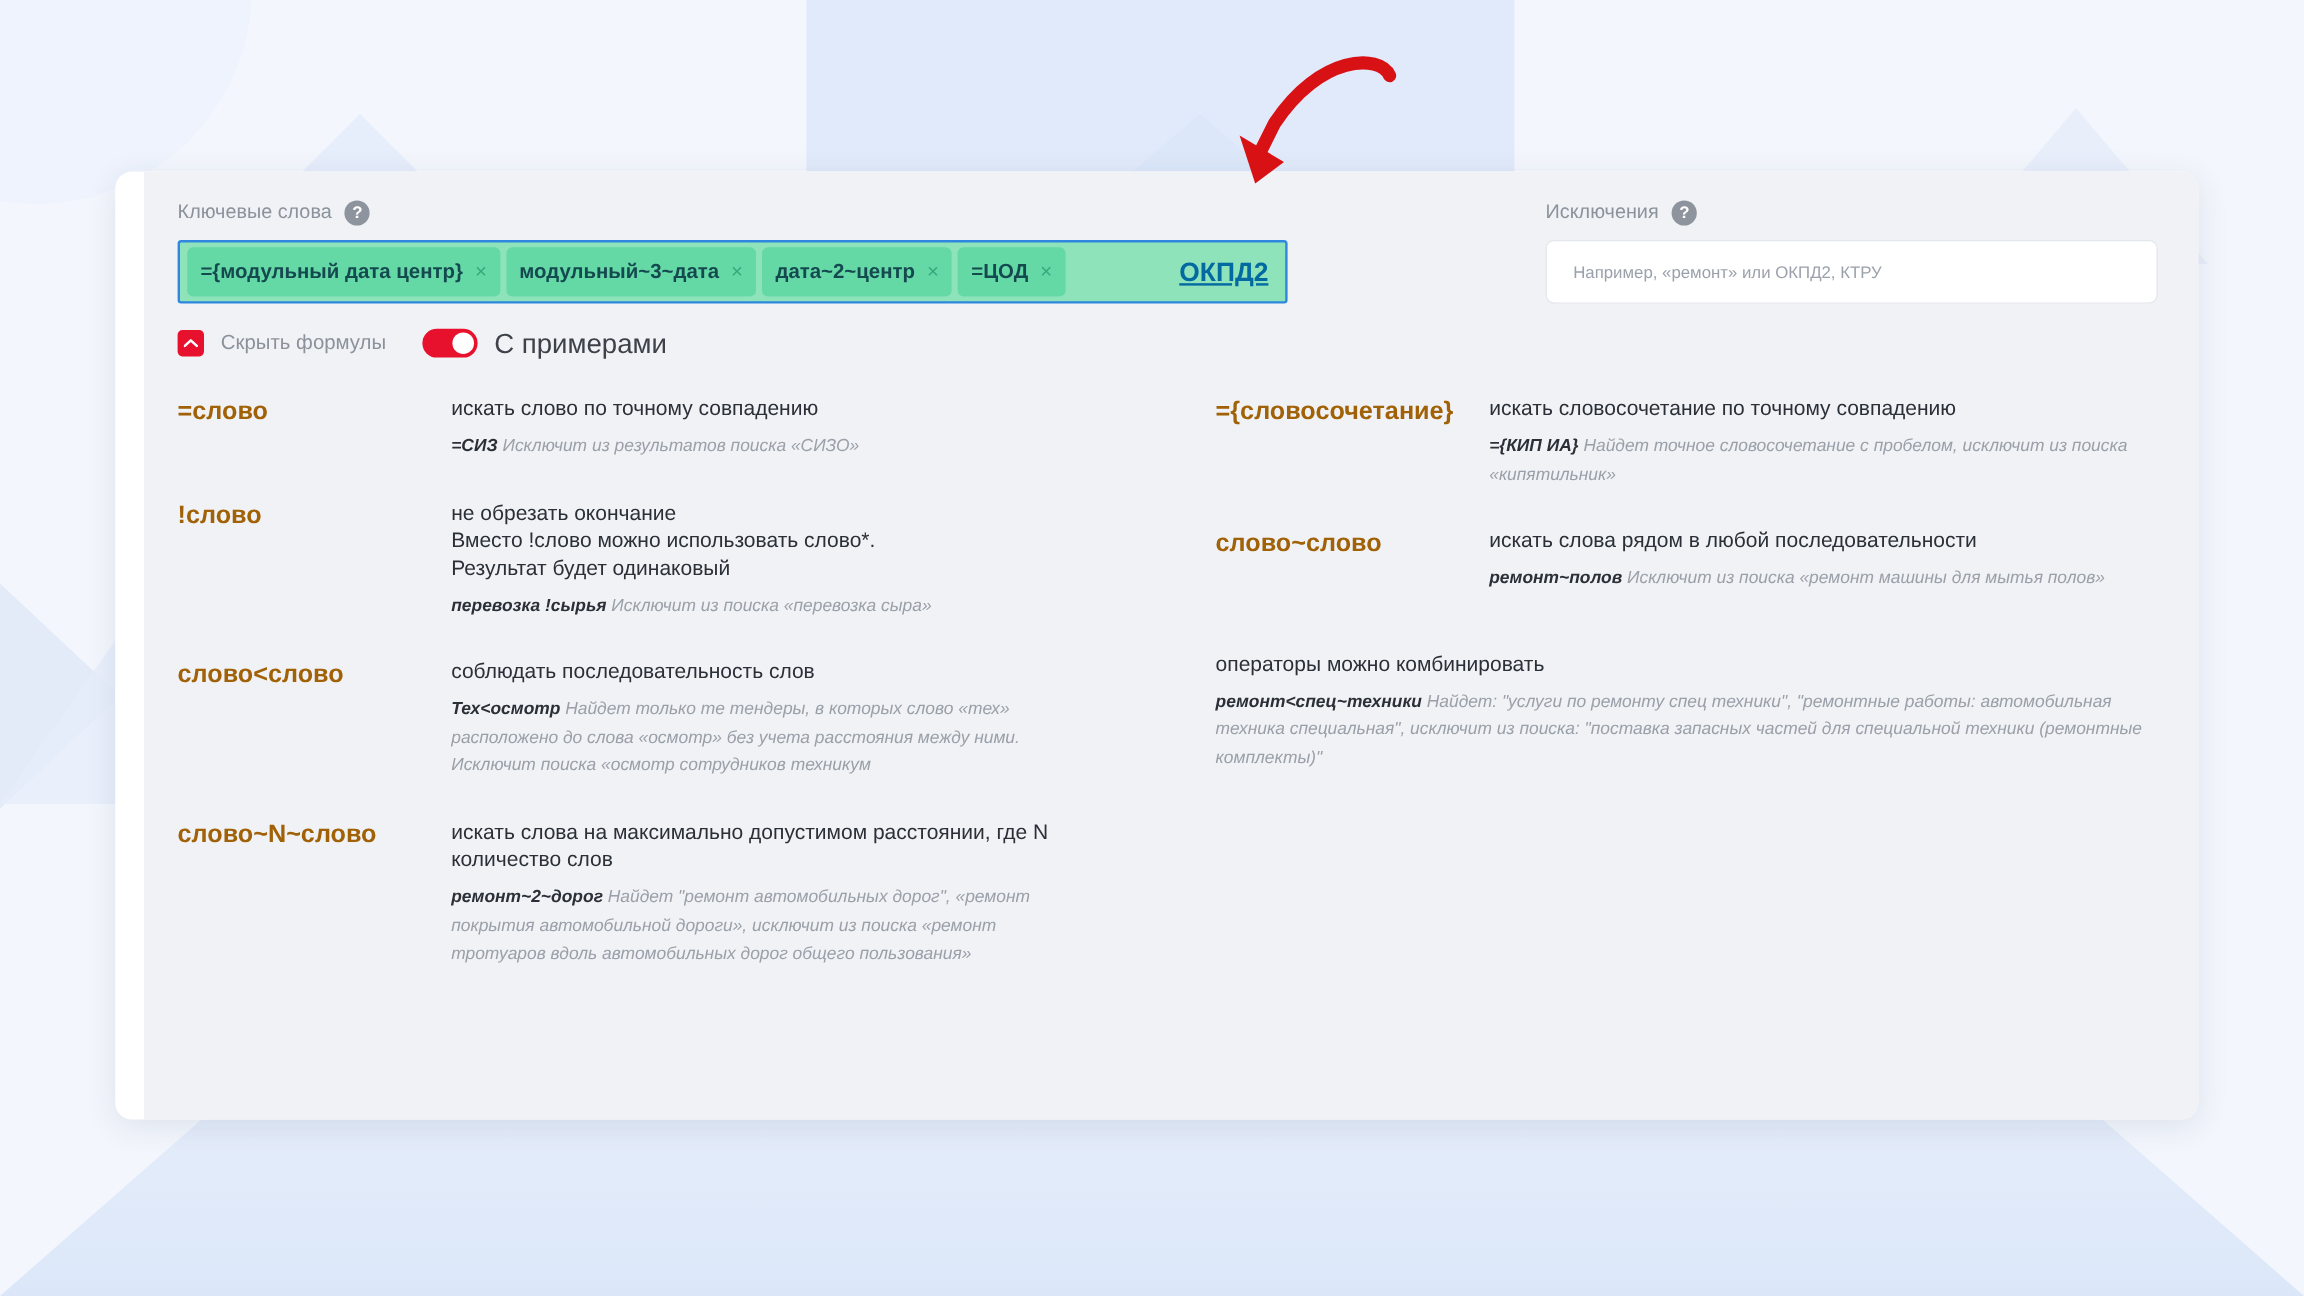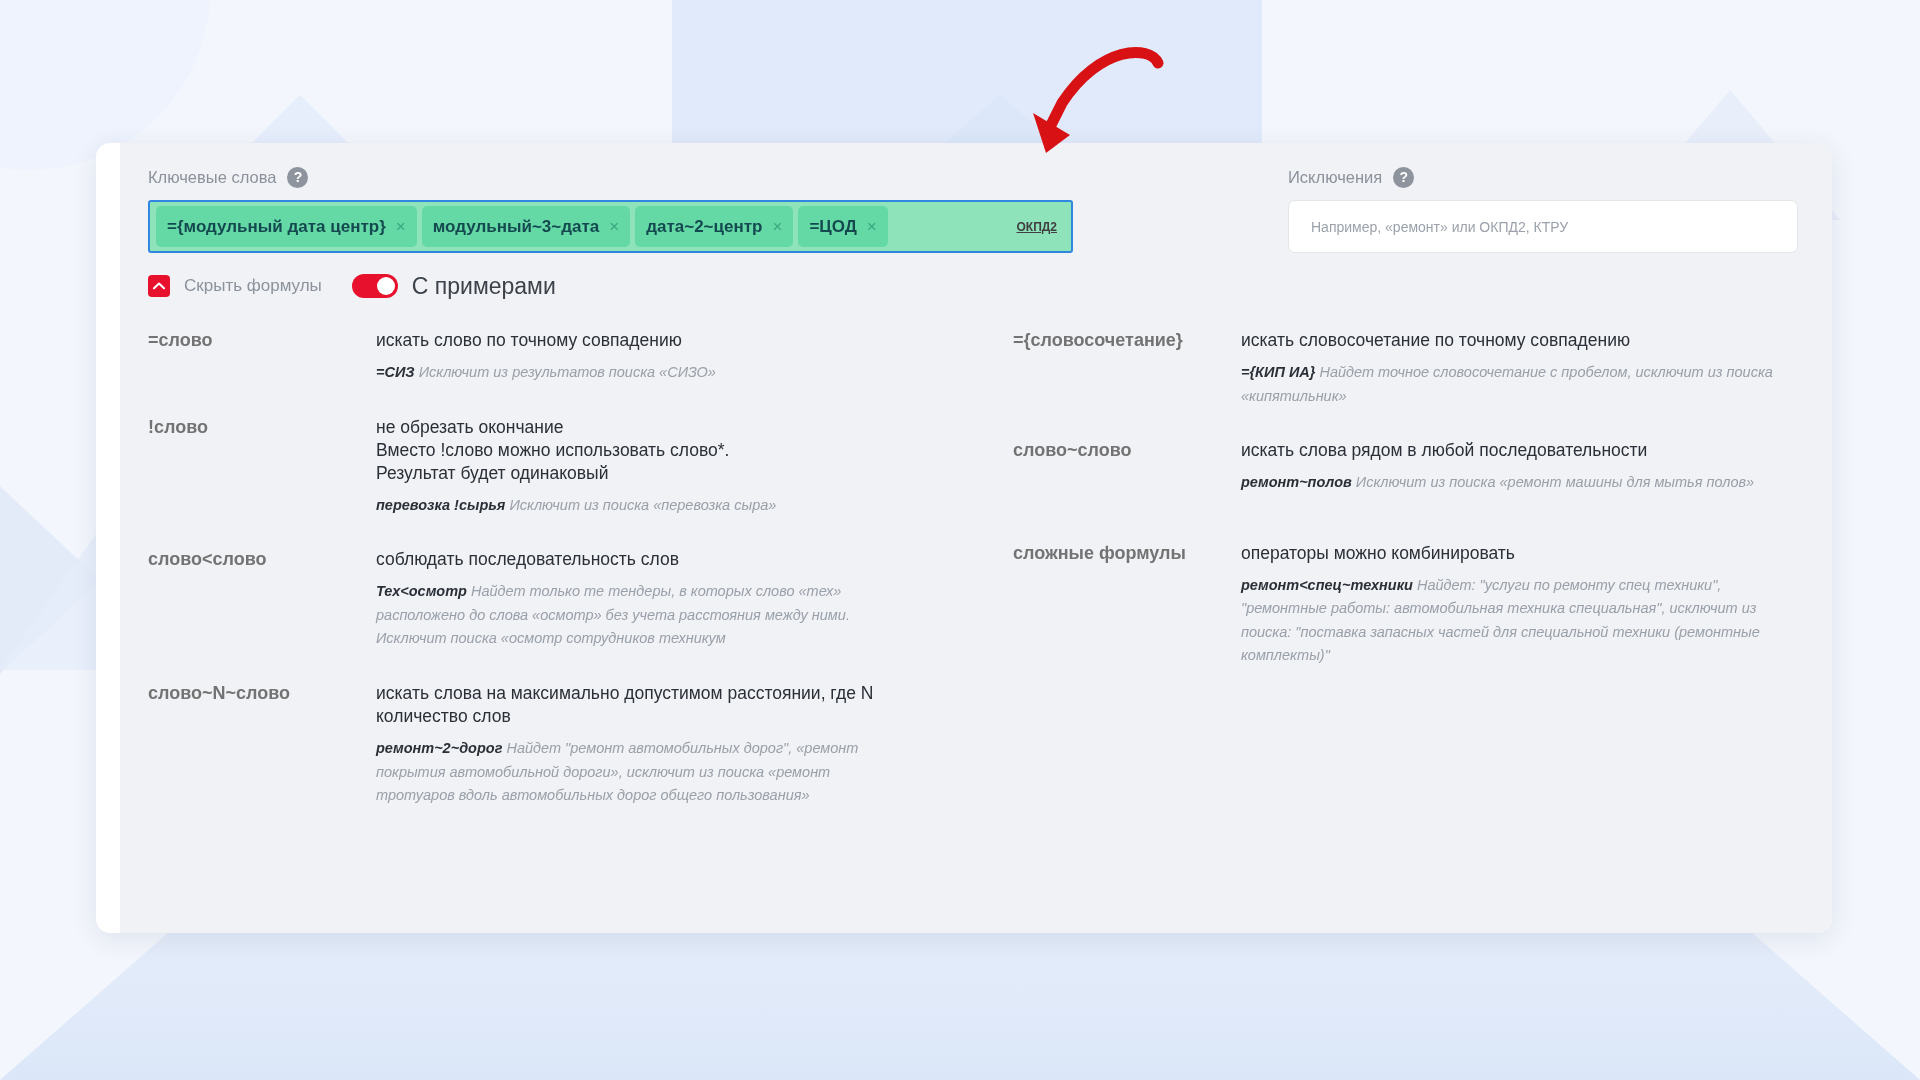--- a/index.html
+++ b/index.html
@@ -147,22 +147,22 @@
   }
   .tag-x {
     font-size: 17px; font-weight: normal;
     color: #3aa67e;
     cursor: pointer;
     line-height: 1;
   }
   .tag-link {
     position: absolute;
     right: 14px; top: 50%; transform: translateY(-50%);
-    font-size: 12px; font-weight: bold;
-    color: #404040;
+    font-size: 22px; font-weight: bold;
+    color: #0369a1;
     text-decoration: underline;
     cursor: pointer;
   }
 
   
   .textinput {
     height: 53px;
     background: #fff;
     border: 1px solid #e3e6ea;
     border-radius: 7px;
@@ -213,23 +213,23 @@
   .fcol { width: 50%; }
   .fcol.left  { padding-right: 60px; }
   .fcol.right { padding-left: 40px; }
 
   .frow {
     display: flex;
     margin-bottom: 31px;
   }
   .fsyntax {
     width: 228px; flex: none;
-    font-size: 18px;
+    font-size: 21px;
     font-weight: bold;
-    color: #737373;
+    color: #a16207;
     line-height: 1.2;
     padding-top: 1px;
   }
   .fbody { flex: 1; min-width: 0; }
   .fdesc {
     font-size: 17.5px;
     color: #2b3038;
     line-height: 1.32;
     margin-bottom: 9px;
   }
@@ -390,21 +390,20 @@
             <div class="fbody">
               <div class="fdesc">искать слова рядом в любой последовательности</div>
               <div class="fex">
                 <b>ремонт~полов</b>
                 <span>Исключит из поиска «ремонт машины для мытья полов»</span>
               </div>
             </div>
           </div>
 
           <div class="frow" style="margin-top:47px">
-            <div class="fsyntax">сложные формулы</div>
             <div class="fbody">
               <div class="fdesc">операторы можно комбинировать</div>
               <div class="fex">
                 <b>ремонт&lt;спец~техники</b>
                 <span>Найдет: "услуги по ремонту спец техники", "ремонтные работы: автомобильная техника специальная", исключит из поиска: "поставка запасных частей для специальной техники (ремонтные комплекты)"</span>
               </div>
             </div>
           </div>
 
         </div>

